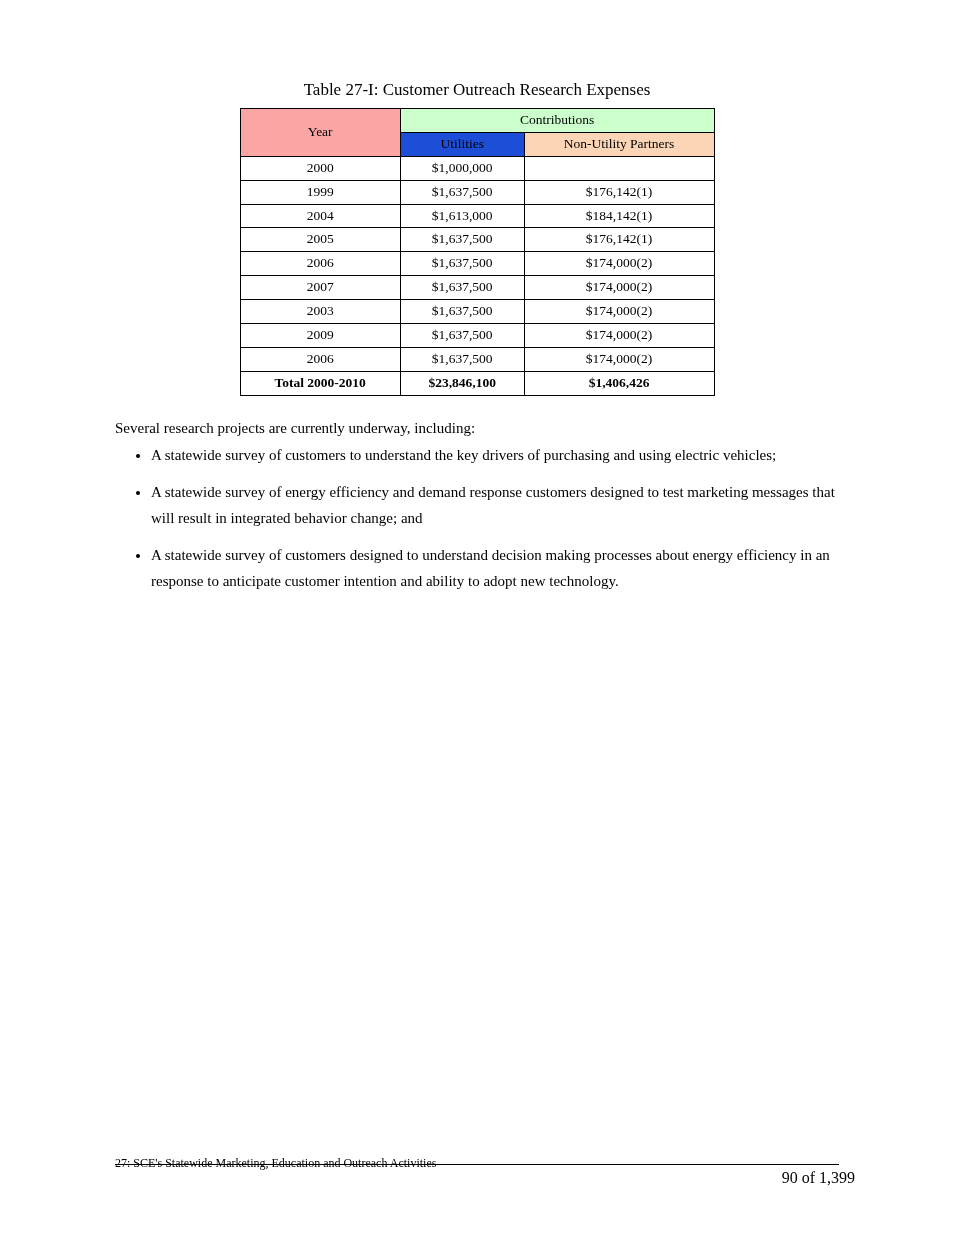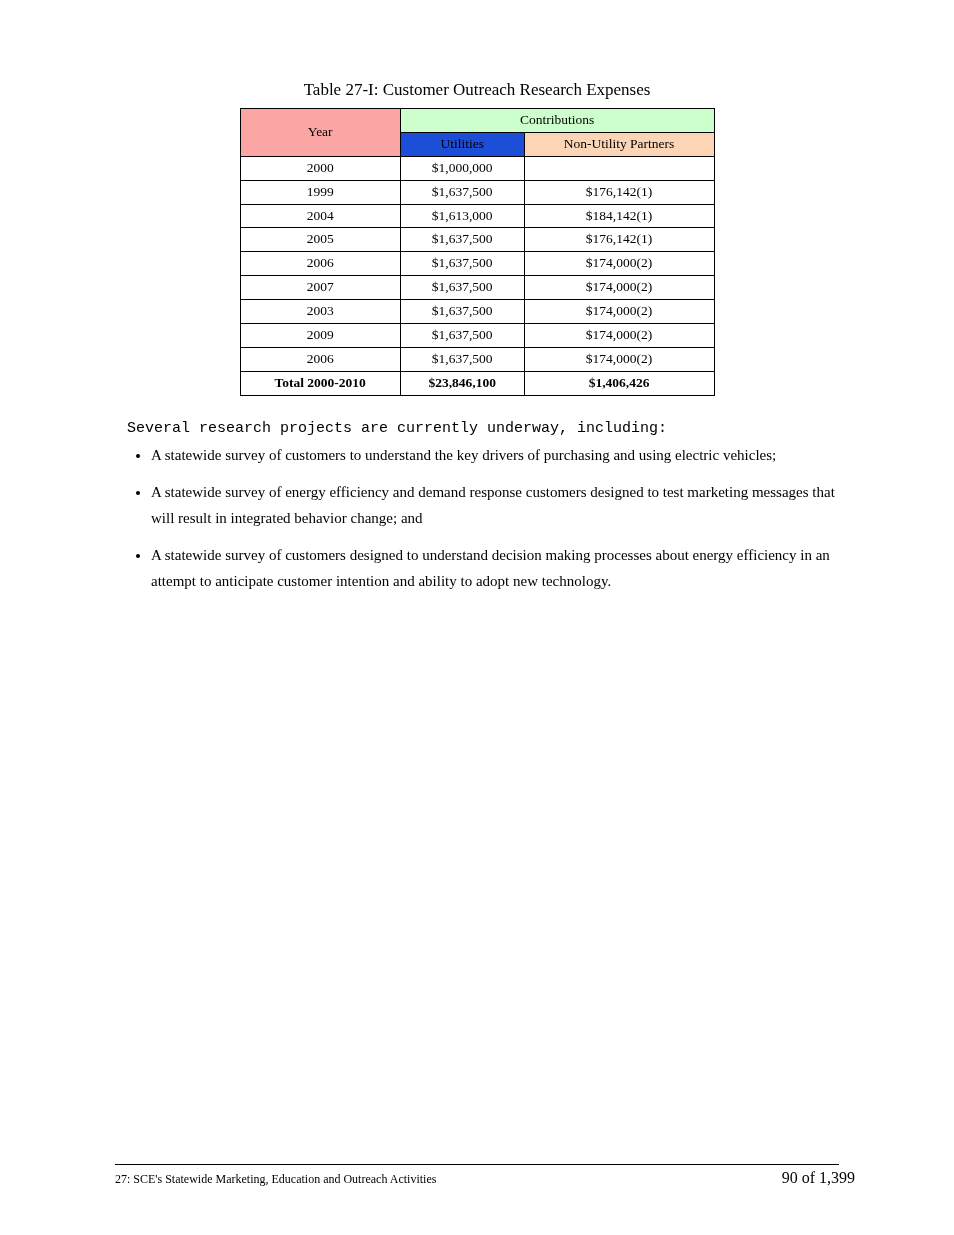--- a/index.html
+++ b/index.html
@@ -52,22 +52,21 @@
   }
   th.partner-head {
     background: #FBD5B5;
     font-weight: normal;
   }
   td.total-row {
     font-weight: bold;
   }
   .outline-label {
     font-size: 15px;
-    margin: 24px 0 6px 12px;
-    font-family: Liberation Mono, monospace;
+    margin: 24px 0 6px 0;
   }
   ul.items {
     margin: 0 0 1px 36px;
     padding: 0;
     font-size: 15px;
     line-height: 1.7;
   }
   ul.items li {
     list-style-type: disc;
     margin-bottom: 12px;
@@ -78,21 +77,21 @@
     position: absolute;
     left: 115px;
     right: 115px;
     bottom: 70px;
     border-top: 1px solid #000;
     height: 0;
   }
   .footer-left {
     position: absolute;
     left: 115px;
-    bottom: 48px;
+    bottom: 64px;
     font-size: 12px;
   }
   .footer-right {
     position: absolute;
     right: 99px;
     bottom: 48px;
     font-size: 16px;
   }
 </style>
 </head>
@@ -165,20 +164,20 @@
         <td class="total-row">$1,406,426</td>
       </tr>
     </tbody>
   </table>
 
   <div class="outline-label">Several research projects are currently underway, including:</div>
 
   <ul class="items">
     <li><span class="li-text">A statewide survey of customers to understand the key drivers of purchasing and using electric vehicles;</span></li>
     <li><span class="li-text">A statewide survey of energy efficiency and demand response customers designed to test marketing messages that will result in integrated behavior change; and</span></li>
-    <li><span class="li-text">A statewide survey of customers designed to understand decision making processes about energy efficiency in an attempt to anticipate customer intention and ability to adopt new technology.</span></li>
+    <li><span class="li-text">A statewide survey of customers designed to understand decision making processes about energy efficiency in an response to anticipate customer intention and ability to adopt new technology.</span></li>
   </ul>
 
   <div class="footer-rule"></div>
   <div class="footer-left">27: SCE's Statewide Marketing, Education and Outreach Activities</div>
   <div class="footer-right">90 of 1,399</div>
 
 </div>
 
 </body></html>

